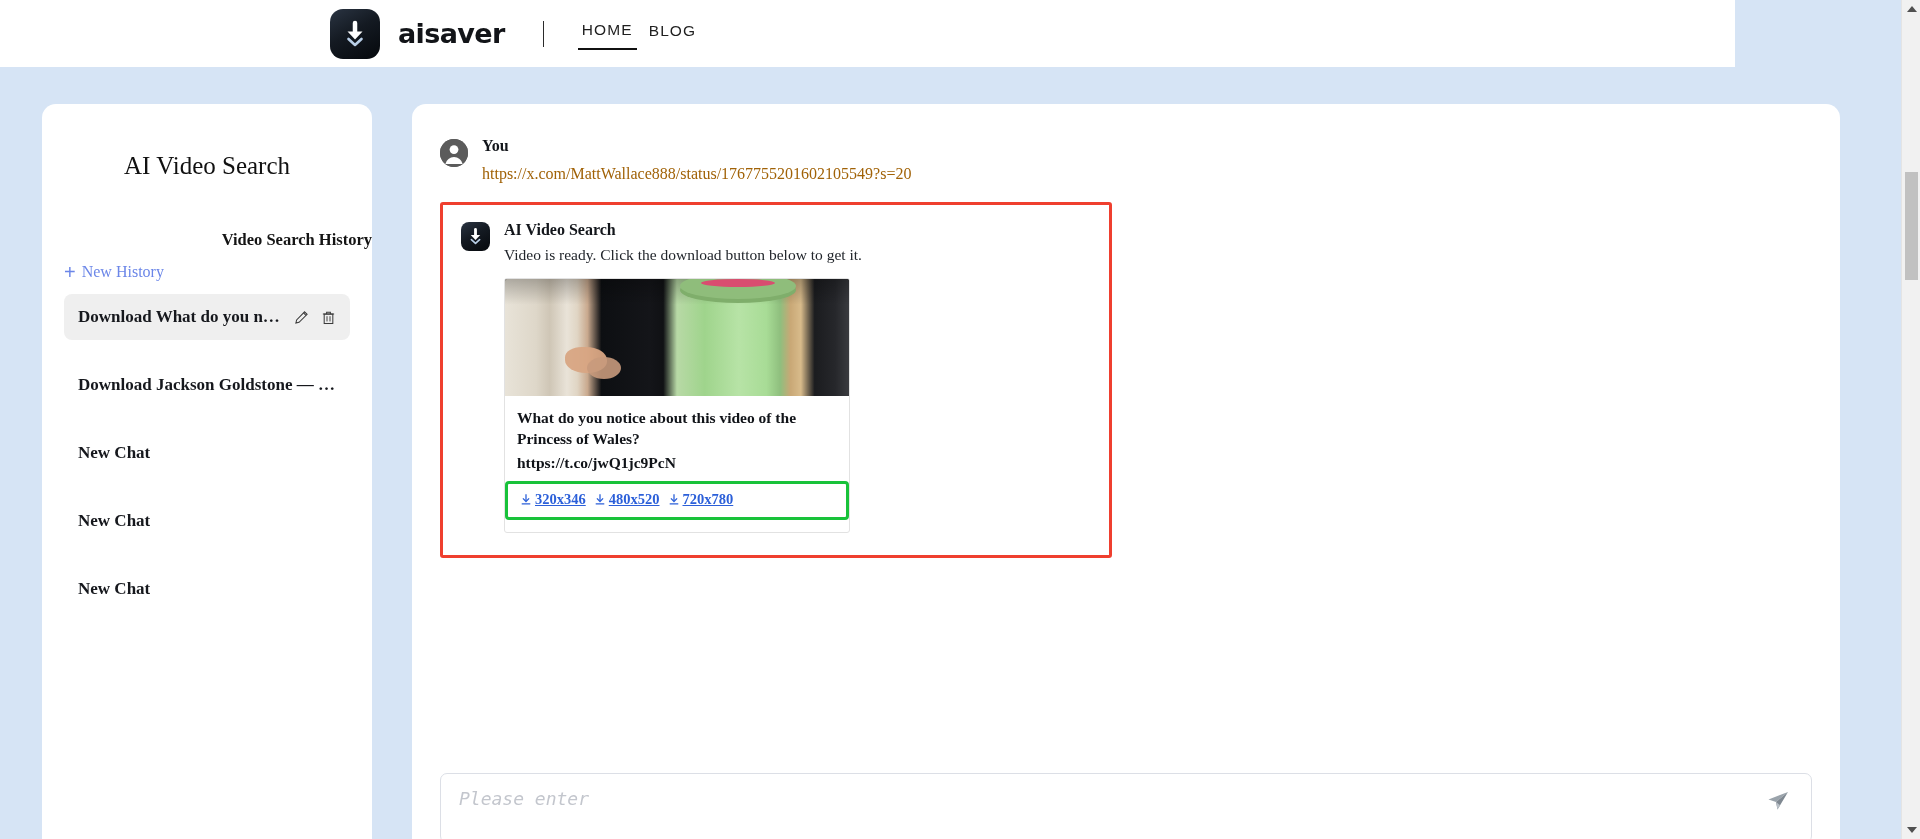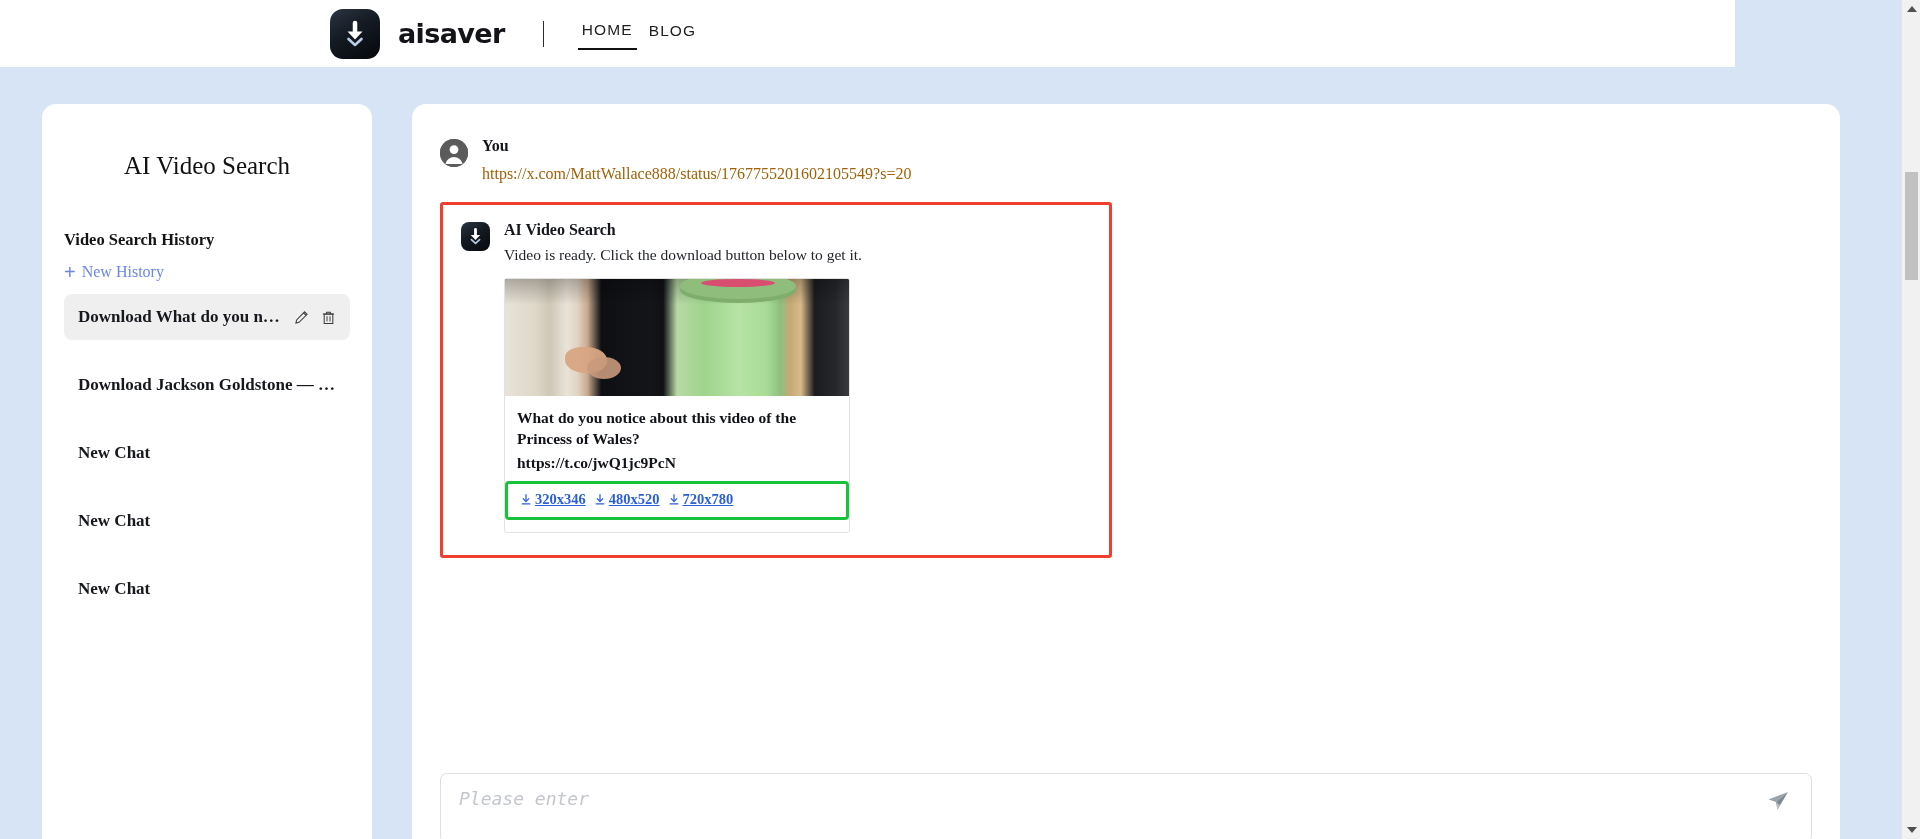--- a/index.html
+++ b/index.html
@@ -94,20 +94,21 @@
     font-size: 25px;
     color: #111111;
     margin-top: 22px;
     font-family: "Liberation Serif", serif;
   }
   .sidebar-subtitle {
     margin: 50px 0 0 22px;
     font-size: 16.5px;
     font-weight: 700;
     color: #141414;
+    text-align: right;
   }
   .new-search {
     margin: 12px 0 0 22px;
     display: flex;
     align-items: center;
     gap: 6px;
     color: #6b86e8;
     font-size: 16px;
     cursor: pointer;
     width: max-content;

